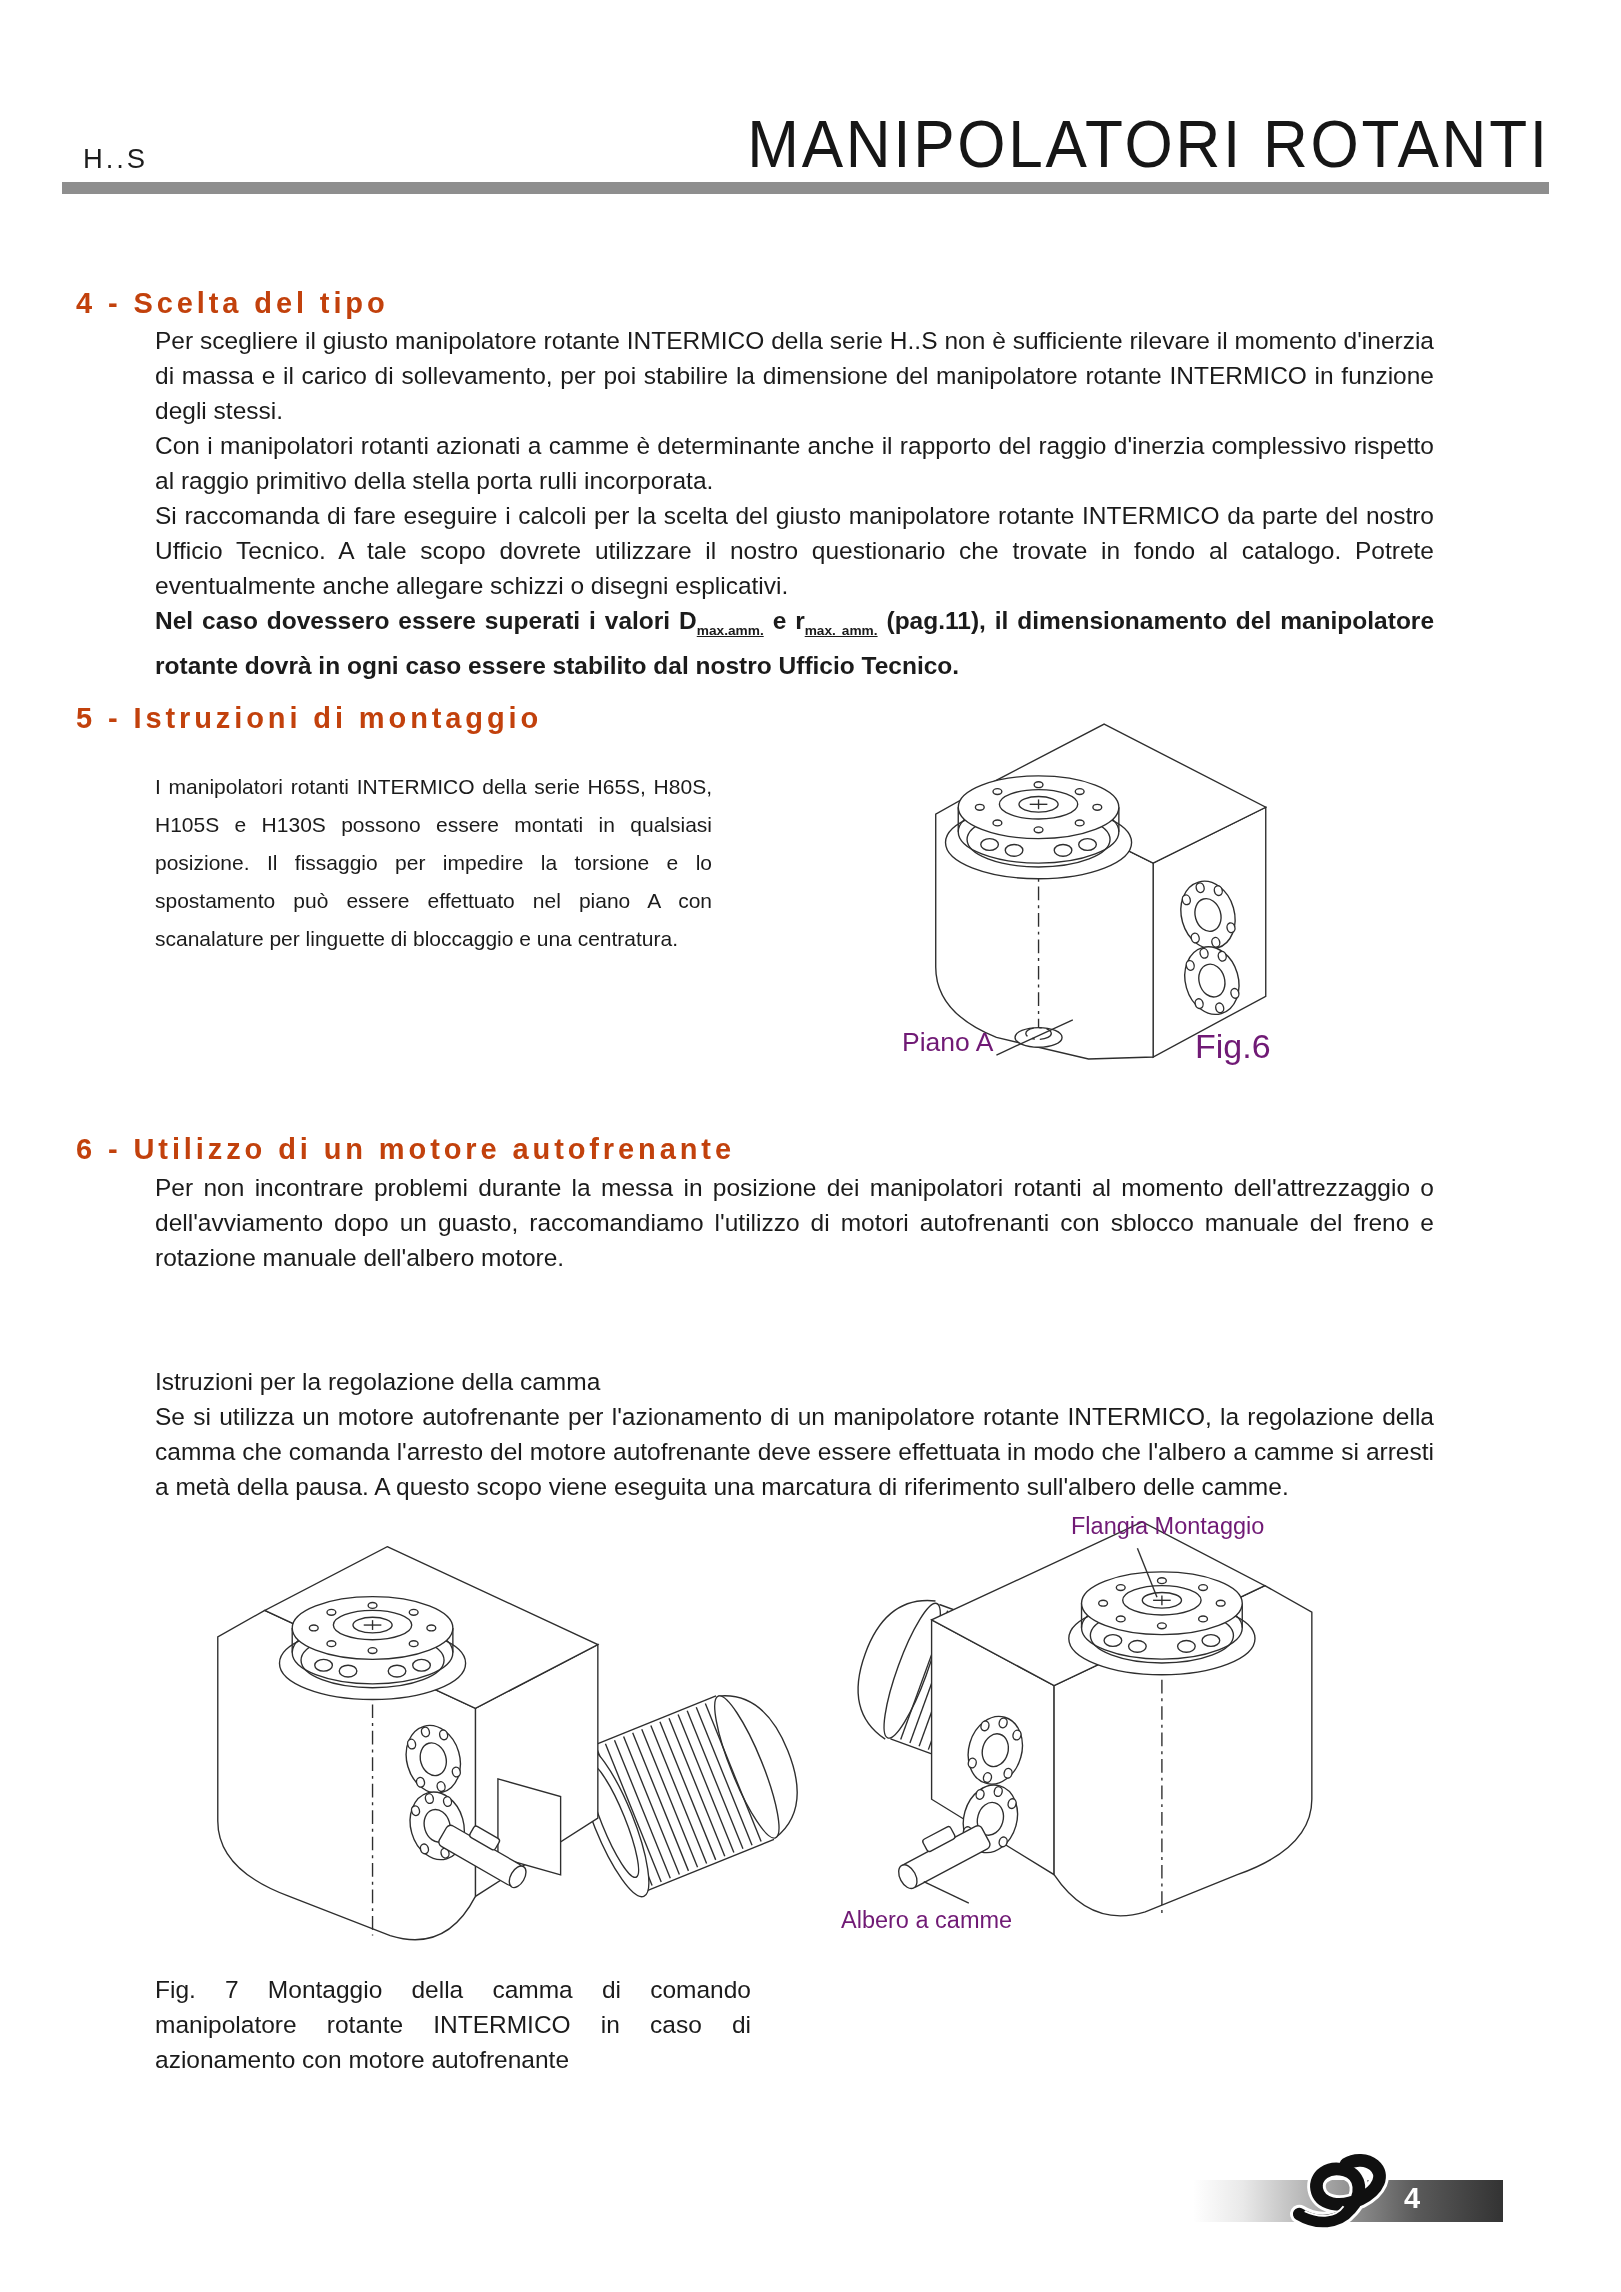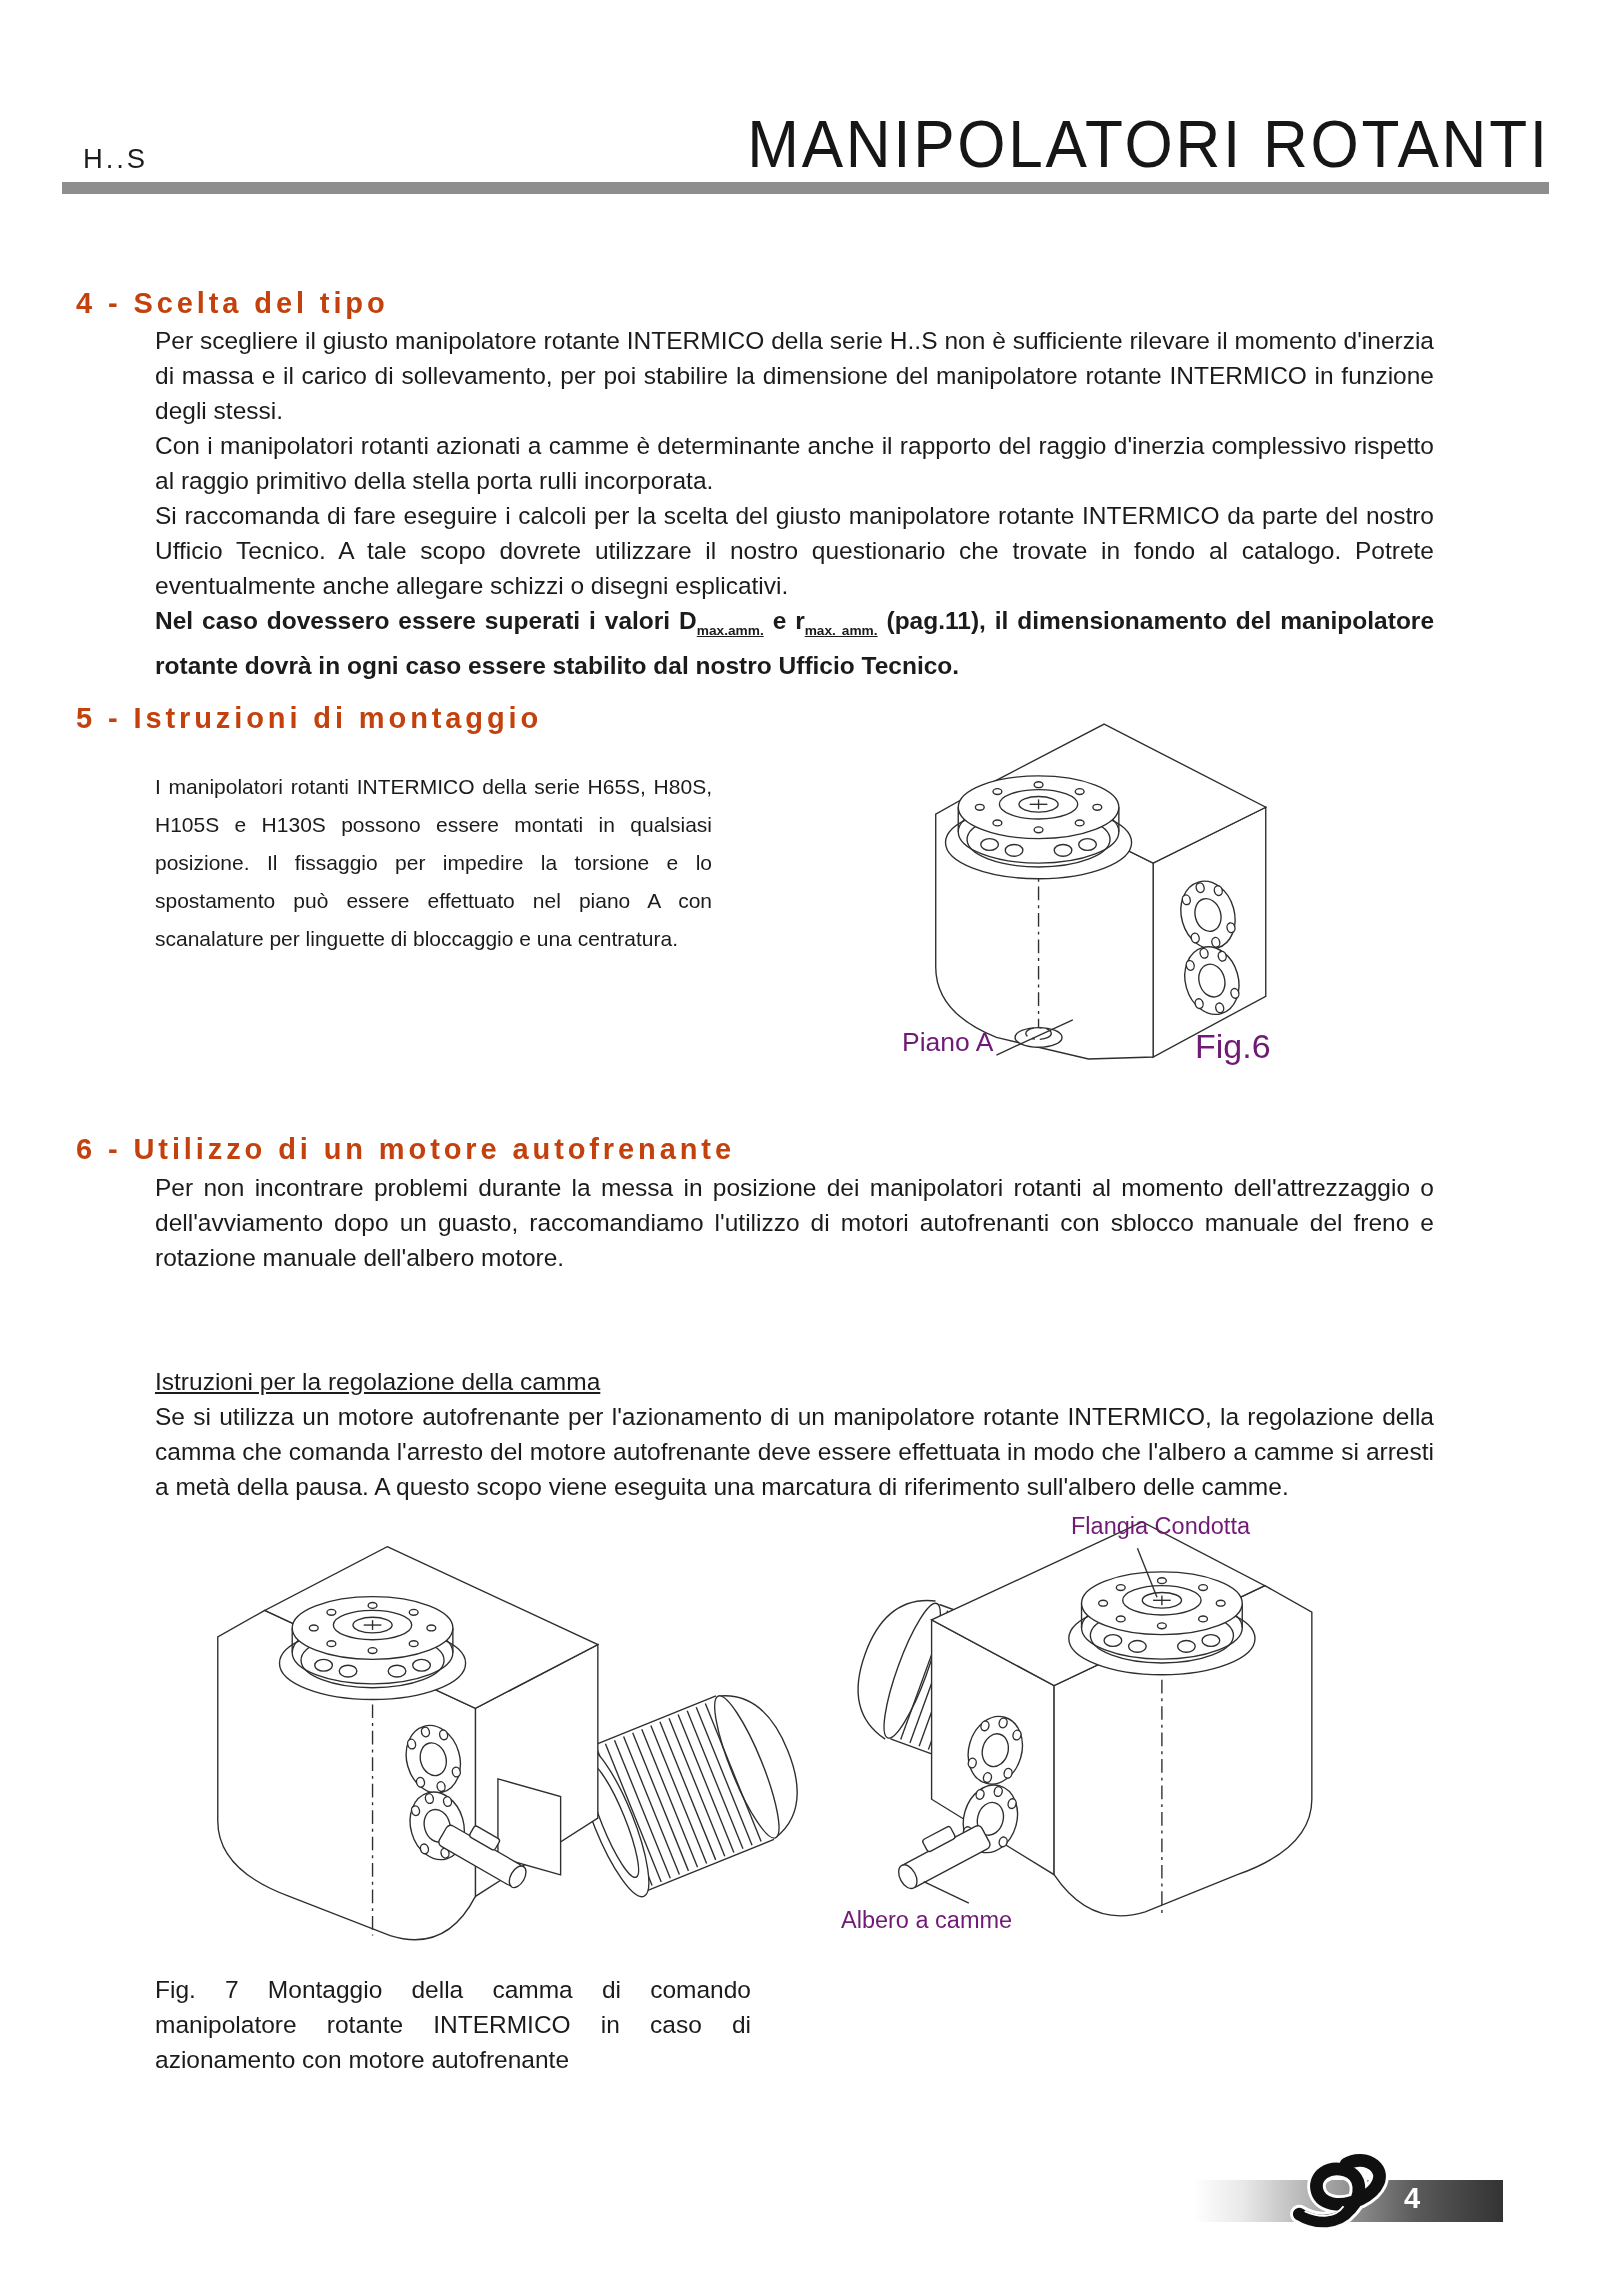--- a/index.html
+++ b/index.html
@@ -25,21 +25,21 @@
 
   
   .body-text { font-size:24.5px; line-height:35px; text-align:justify; color:#1b1b1b; }
   .body-text p { margin:0; }
   .s4-text { left:155px; top:323px; width:1279px; }
   .bold-para { font-weight:bold; }
   sub.u { font-size:13.7px; text-decoration:underline; letter-spacing:0; }
   .s5-text { left:155px; top:768px; width:557px; font-size:21px; line-height:38px; }
   .s6-text-a { left:155px; top:1170px; width:1279px; }
   .s6-text-b { left:155px; top:1364px; width:1279px; }
-  .no-justify { text-align:left;text-decoration:underline; }
+  .no-justify { text-align:left; }
 
   
   .fig-label { font-size:23.5px; color:#701a75; white-space:nowrap; }
   .piano-a-label { left:902px; top:1027px; font-size:26.5px; }
   .fig6-caption { left:1195px; top:1027px; font-size:34px;text-align:right; }
   .flangia-label { left:1071px; top:1513px; }
   .albero-label { left:841px; top:1907px; }
   .caption { font-size:24.5px; line-height:35px; text-align:justify; }
   .fig7-caption { left:155px; top:1972px; width:596px; }
   .fig8-caption { left:943px; top:1972px; width:567px; }
@@ -208,21 +208,21 @@
     <use href="#ringFlange" transform="rotate(16 185 248) translate(185,248)"></use>
     <use href="#ringFlange" transform="rotate(16 180 318) translate(180,318)"></use>
     <g transform="rotate(-28 135 355)">
       <rect x="88" y="343" width="92" height="26" rx="5" class="wf"></rect>
       <rect x="120" y="330" width="32" height="14" rx="3" class="wf"></rect>
       <ellipse cx="90" cy="356" rx="8" ry="13" class="wf"></ellipse>
     </g>
     <line x1="330" y1="42" x2="350" y2="92"></line>
     <line x1="158" y1="404" x2="112" y2="382"></line>
   </svg>
-  <div class="abs fig-label flangia-label">Flangia Condotta</div>
+  <div class="abs fig-label flangia-label">Flangia Montaggio</div>
   <div class="abs fig-label albero-label">Albero a camme</div>
 
   <div class="abs caption fig7-caption">Fig. 7 Montaggio della camma di comando manipolatore rotante INTERMICO in caso di azionamento con motore autofrenante</div>
 
   <div class="abs footer-bar"></div>
   <svg class="abs logo-svg" width="120" height="84" viewBox="0 0 122 86">
     <g transform="rotate(-10 61 43)">
       <path d="M16,58 C32,72 54,74 68,62 C84,50 86,30 70,22 C54,14 38,22 38,36 C38,52 58,60 80,54 C100,48 110,34 100,22 C94,15 82,12 72,16" fill="none" stroke="#ffffff" stroke-width="19" stroke-linecap="round"></path>
       <path d="M16,58 C32,72 54,74 68,62 C84,50 86,30 70,22 C54,14 38,22 38,36 C38,52 58,60 80,54 C100,48 110,34 100,22 C94,15 82,12 72,16" fill="none" stroke="#101010" stroke-width="13" stroke-linecap="round"></path>
       <path d="M22,56 C36,66 52,68 62,58" fill="none" stroke="#ffffff" stroke-width="2"></path>

